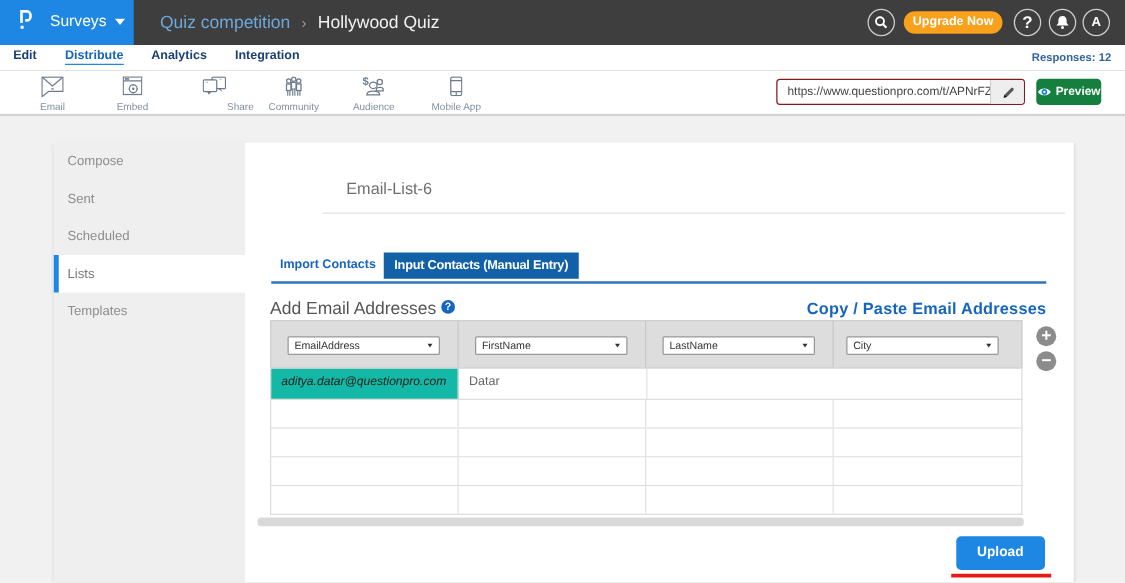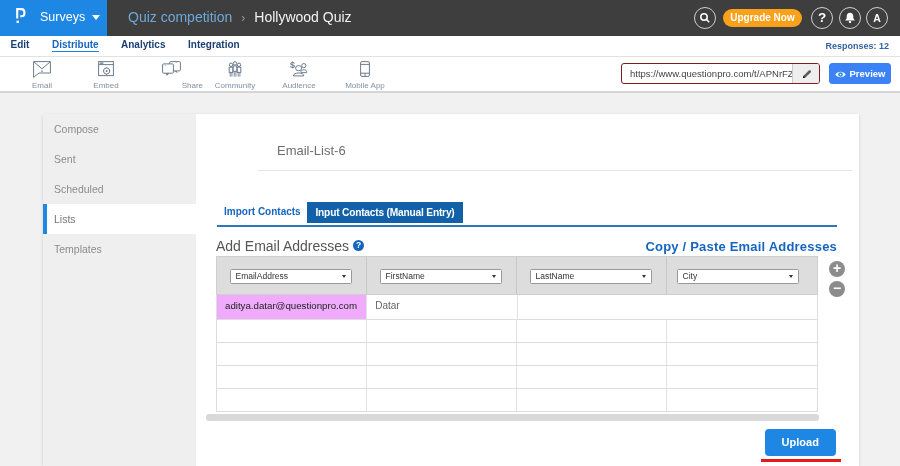--- a/index.html
+++ b/index.html
@@ -26,21 +26,21 @@
 #resp { position:absolute; right:11px; top:5px; font-size:9px; font-weight:bold; color:#33649c; line-height:10px; }
 
 
 #toolbar { position:absolute; left:0; top:57px; width:900px; height:36px; background:#fff; border-bottom:2px solid #d5d5d5; }
 .tool { position:absolute; top:2px; width:64px; text-align:center; color:#5d6e84; }
 .tool .ic { height:18px; margin-top:1px; display:flex; align-items:center; justify-content:center; }
 .tool .lbl { font-size:8px; color:#8090a4; margin-top:3px; }
 #urlgrp { position:absolute; left:621px; top:6px; width:199px; height:21px; background:#fff; border:1px solid #7f1d1d; border-radius:3px; }
 #urltext { position:absolute; left:8px; top:0; height:19px; line-height:19px; font-size:9.5px; color:#444; white-space:nowrap; }
 #pencilbox { position:absolute; right:0; top:0; width:27px; height:19px; background:#eee; border-left:1px solid #ccc; border-radius:0 2px 2px 0; }
-#previewbtn { position:absolute; left:829px; top:6px; width:62px; height:21px; background:#3b82f6; border-radius:3.5px; color:#fff; font-size:9.5px; font-weight:bold; text-align:center; line-height:21px; }
+#previewbtn { position:absolute; left:829px; top:6px; width:52px; height:21px; background:#15803d; border-radius:3.5px; color:#fff; font-size:9.5px; font-weight:bold; text-align:center; line-height:21px; }
 
 
 #card { position:absolute; left:43px; top:114px; width:816px; height:352px; background:#fff; box-shadow:0 1px 3px rgba(0,0,0,0.15); }
 #sidebar { position:absolute; left:0; top:0; width:153px; height:352px; background:#efefef; }
 .sbitem { height:30px; line-height:30px; padding-left:11px; font-size:10.5px; color:#8d8d8d; }
 .sbitem.active { background:#fff; border-left:4px solid #1e87e4; padding-left:7px; color:#777; }
 
 #heading { position:absolute; left:234px; top:29px; font-size:13px; color:#6e6e6e; }
 #hr1 { position:absolute; left:215px; top:55.5px; width:594px; height:1.2px; background:#e4e4e4; }
 
@@ -56,21 +56,21 @@
 #tbl { position:absolute; left:173px; top:142px; width:602px; }
 #thead { height:39px; background:#ddd; border:1px solid #cfcfcf; display:flex; }
 .hcell { width:150.25px; position:relative; border-right:1px solid #c8c8c8; }
 .hcell:last-child { border-right:none; }
 .hsel { position:absolute; left:13px; top:12px; right:14px; height:15px; background:#fff; border:1px solid #999; border-radius:1.5px; font-size:8.5px; color:#333; line-height:13px; padding-left:4.5px; }
 .hsel .car { position:absolute; right:5px; top:5px; width:0; height:0; border-left:2.8px solid transparent; border-right:2.8px solid transparent; border-top:3.8px solid #333; }
 .trow { display:flex; height:23.1px; border-left:1px solid #ddd; border-right:1px solid #ddd; border-bottom:1px solid #ddd; background:#fff; }
 .trow.first { height:24.5px; }
 .tcell { width:150.25px; border-right:1px solid #e3e3e3; font-size:10px; color:#666; line-height:22px; padding-left:8px; white-space:nowrap; overflow:hidden; }
 .tcell:last-child { border-right:none; }
-.trow.first .c0 { background:#f0abfc; color:#222; font-size:9.7px; }
+.trow.first .c0 { background:#14b8a6; color:#222; font-size:9.7px;font-style:italic; }
 #scrollbar { position:absolute; left:163px; top:300px; width:613px; height:7px; background:#d9d9d9; border-radius:3px; }
 
 .pmbtn { position:absolute; left:786px; width:16px; height:16px; background:#8c8c8c; border-radius:50%; color:#fff; text-align:center; font-weight:bold; }
 #uploadbtn { position:absolute; left:721.5px; top:315.3px; width:71.5px; height:26.4px; background:#1e87e4; border-radius:4px; color:#fff; font-size:11px; font-weight:bold; text-align:center; line-height:26.4px; }
 #redline { position:absolute; left:718.3px; top:345.3px; width:79.5px; height:2.8px; background:#e41b17; }
 </style>
 </head>
 <body>
 <div id="page">
 

